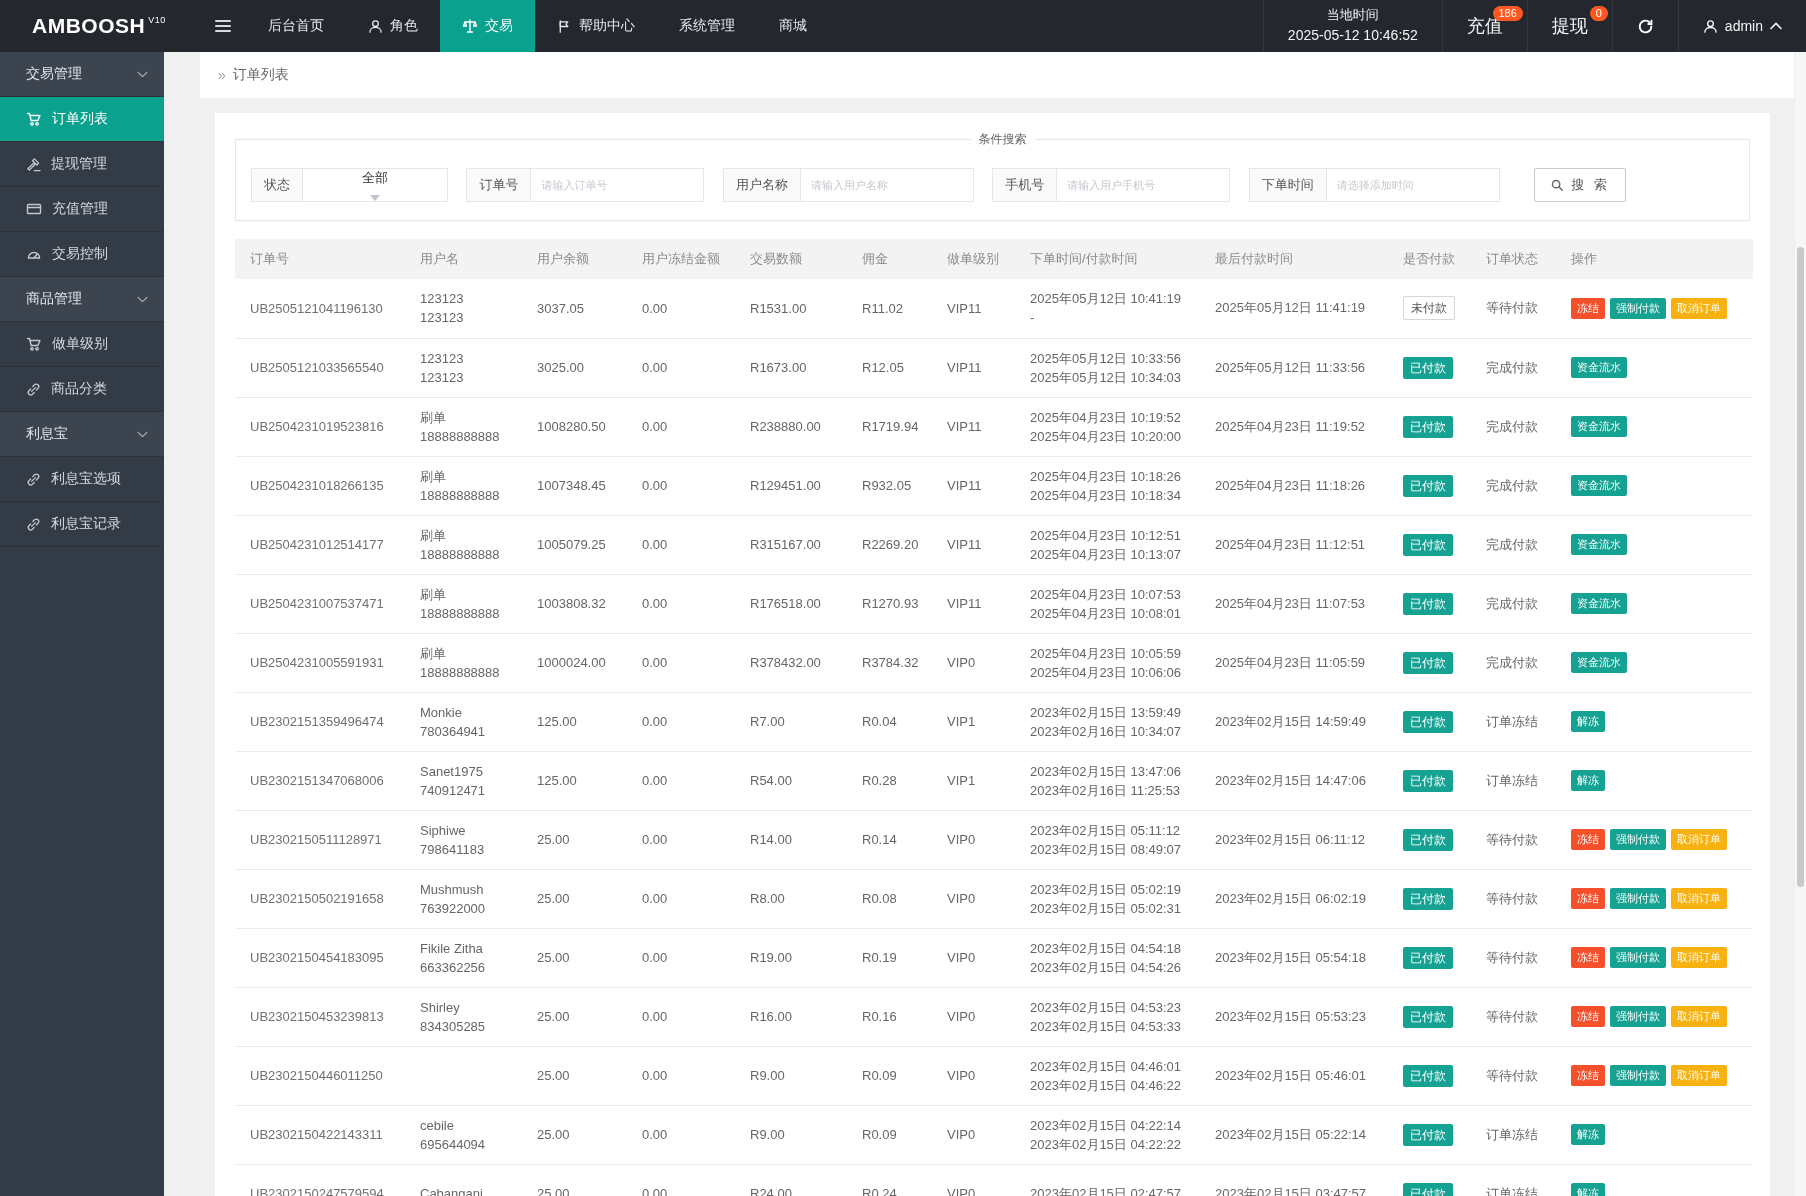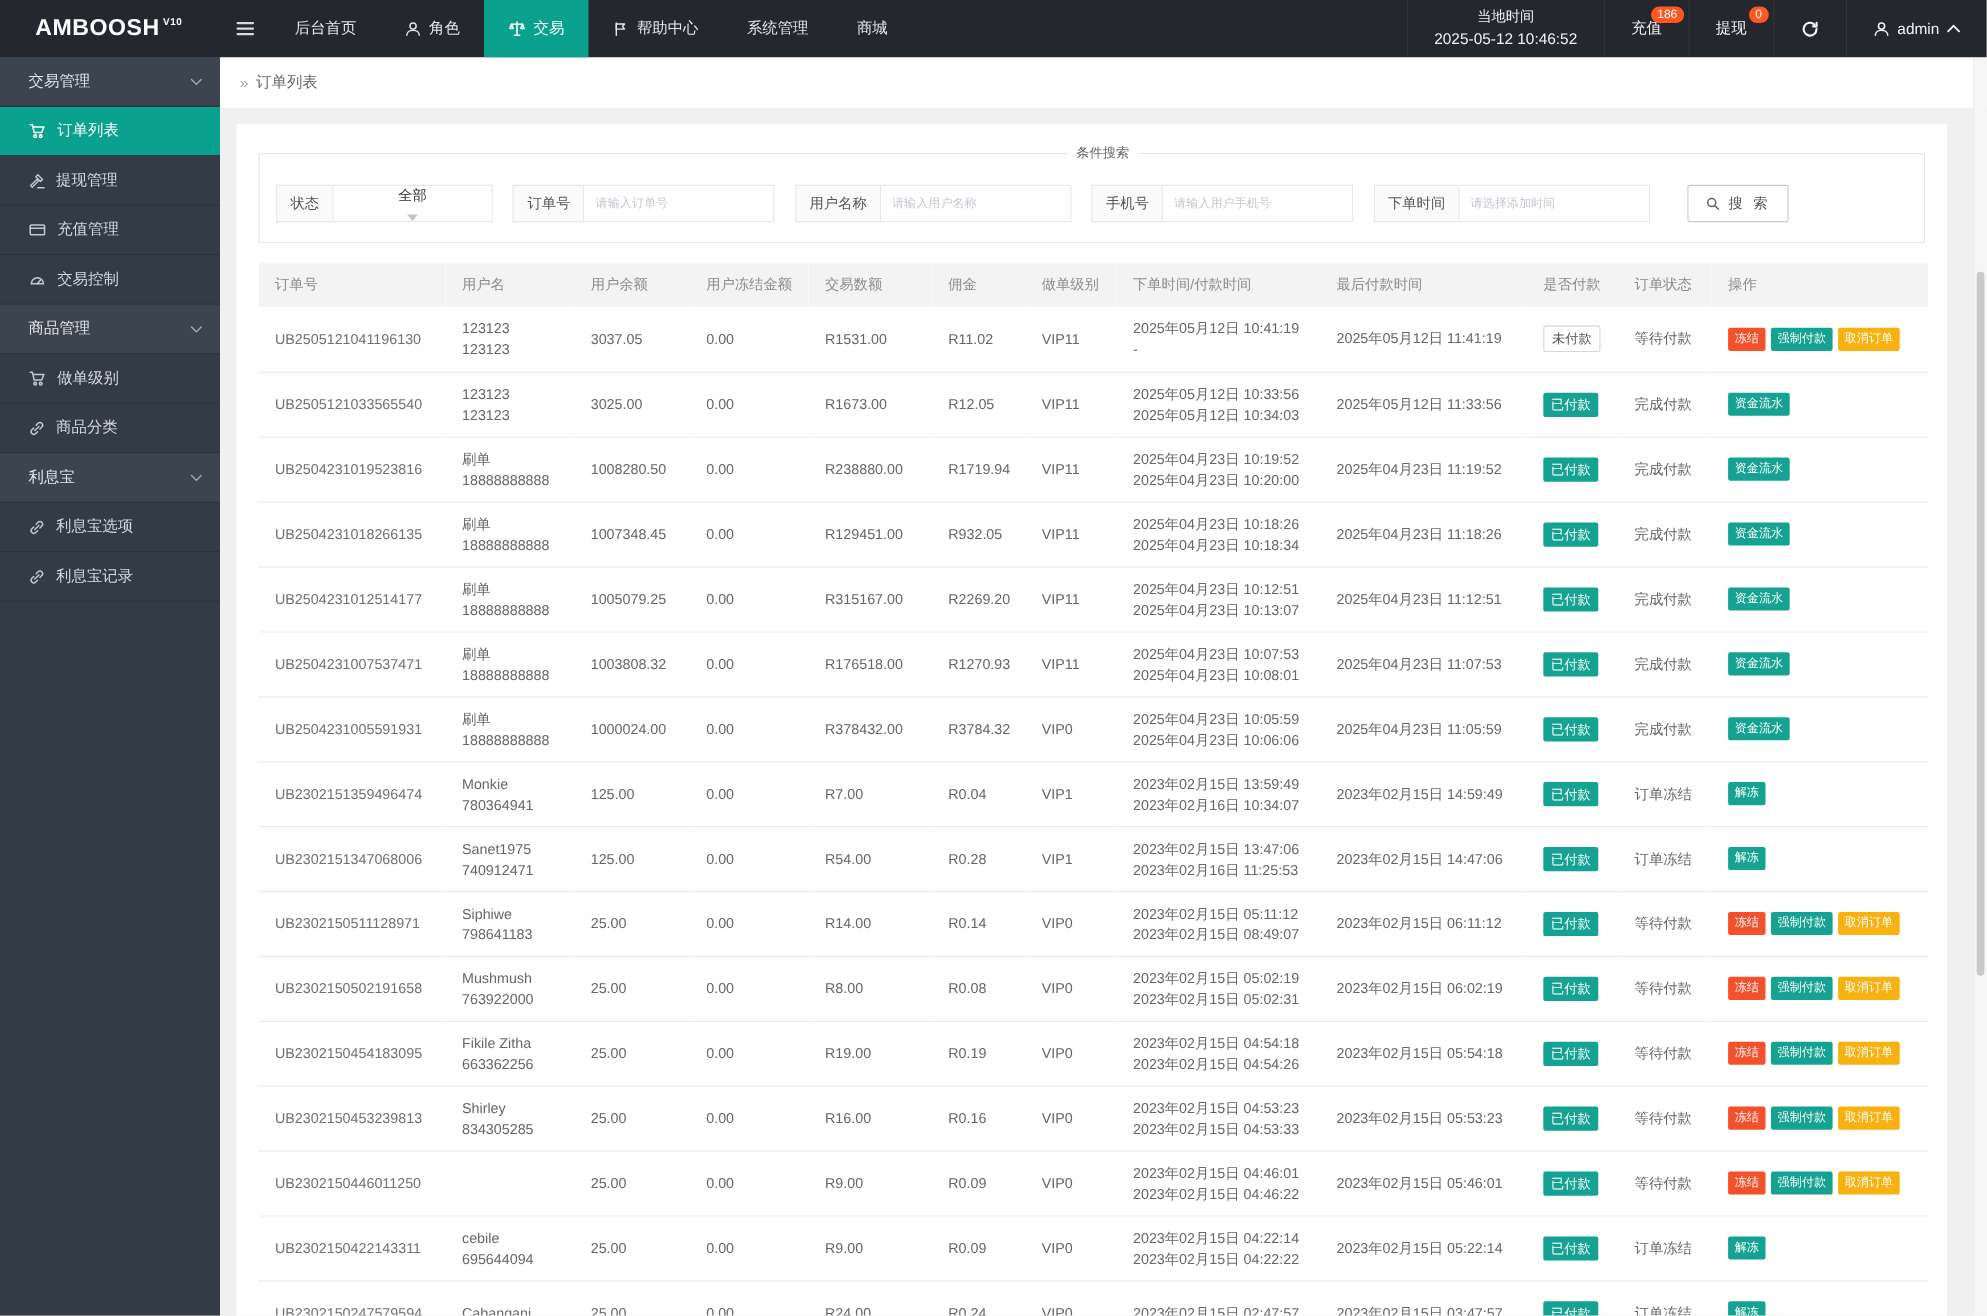--- a/index.html
+++ b/index.html
@@ -4,40 +4,40 @@
 <style>
   * { margin:0; padding:0; box-sizing:border-box; }
   html,body { width:1806px; height:1196px; overflow:hidden; background:#f0f0f0;
     font-family:"Liberation Sans","DejaVu Sans",sans-serif; }
 
   
   .topbar { position:absolute; left:0; top:0; width:1806px; height:52px;
     background:#24272e; display:flex; align-items:stretch; z-index:10; }
   .logo-box { width:200px; display:flex; align-items:center; padding-left:32px;
     color:#fff; font-size:21px; font-weight:bold; letter-spacing:.5px; }
-  .logo-box sup { font-size:9px; font-weight:bold; margin-left:3px; transform:translateY(-6px); }
+  .logo-box sup { font-size:9px; font-weight:normal; margin-left:3px; transform:translateY(-6px); }
   .burger { width:46px; display:flex; align-items:center; justify-content:center; color:#d7dae0; cursor:pointer; }
   .topnav { display:flex; align-items:stretch; }
   .nav-item { display:flex; align-items:center; gap:7px; padding:0 22px; color:#e4e7ec;
     font-size:14px; cursor:pointer; }
   .nav-item.active { background:#0aa18e; color:#fff; }
   .nav-item .icon { display:flex; }
   .topbar-right { margin-left:auto; display:flex; align-items:stretch; }
   .tb-sec { display:flex; align-items:center; padding:0 24px; color:#f2f3f5;
     border-left:1px solid rgba(255,255,255,.07); position:relative; }
   .time-block { text-align:center; line-height:1.55; }
   .time-block .t1 { font-size:13px; }
   .time-block .t2 { font-size:14px; }
-  .tb-link { font-size:14px; cursor:pointer; }
+  .tb-link { font-size:18px; cursor:pointer; }
   .tbadge { position:absolute; top:6px; right:4px; background:#ff5722; color:#fff;
     font-size:11px; line-height:13px; padding:1px 6px; border-radius:9px; min-width:16px; text-align:center; }
   .admin-box { display:flex; align-items:center; gap:7px; font-size:14px; cursor:pointer; }
 
   
-  .sidebar { position:absolute; left:0; top:52px; bottom:0; width:200px; background:#333b46; }
+  .sidebar { position:absolute; left:0; top:52px; bottom:0; width:164px; background:#333b46; }
   .side-group-header { height:45px; display:flex; align-items:center; padding:0 26px;
     background:#3c4450; color:#e3e6eb; font-size:14px; cursor:pointer; position:relative;
     border-bottom:1px solid #2b323c; }
   .side-group-header .chev { position:absolute; right:16px; color:#aab0ba; display:flex; }
   .side-item { height:45px; display:flex; align-items:center; gap:10px; padding:0 26px;
     background:#333b46; color:#d6dae1; font-size:14px; cursor:pointer; border-bottom:1px solid #2b323c; }
   .side-item .icon { display:flex; color:#c2c8d2; }
   .side-item.active { background:#0aa18e; color:#fff; }
   .side-item.active .icon { color:#fff; }
 

